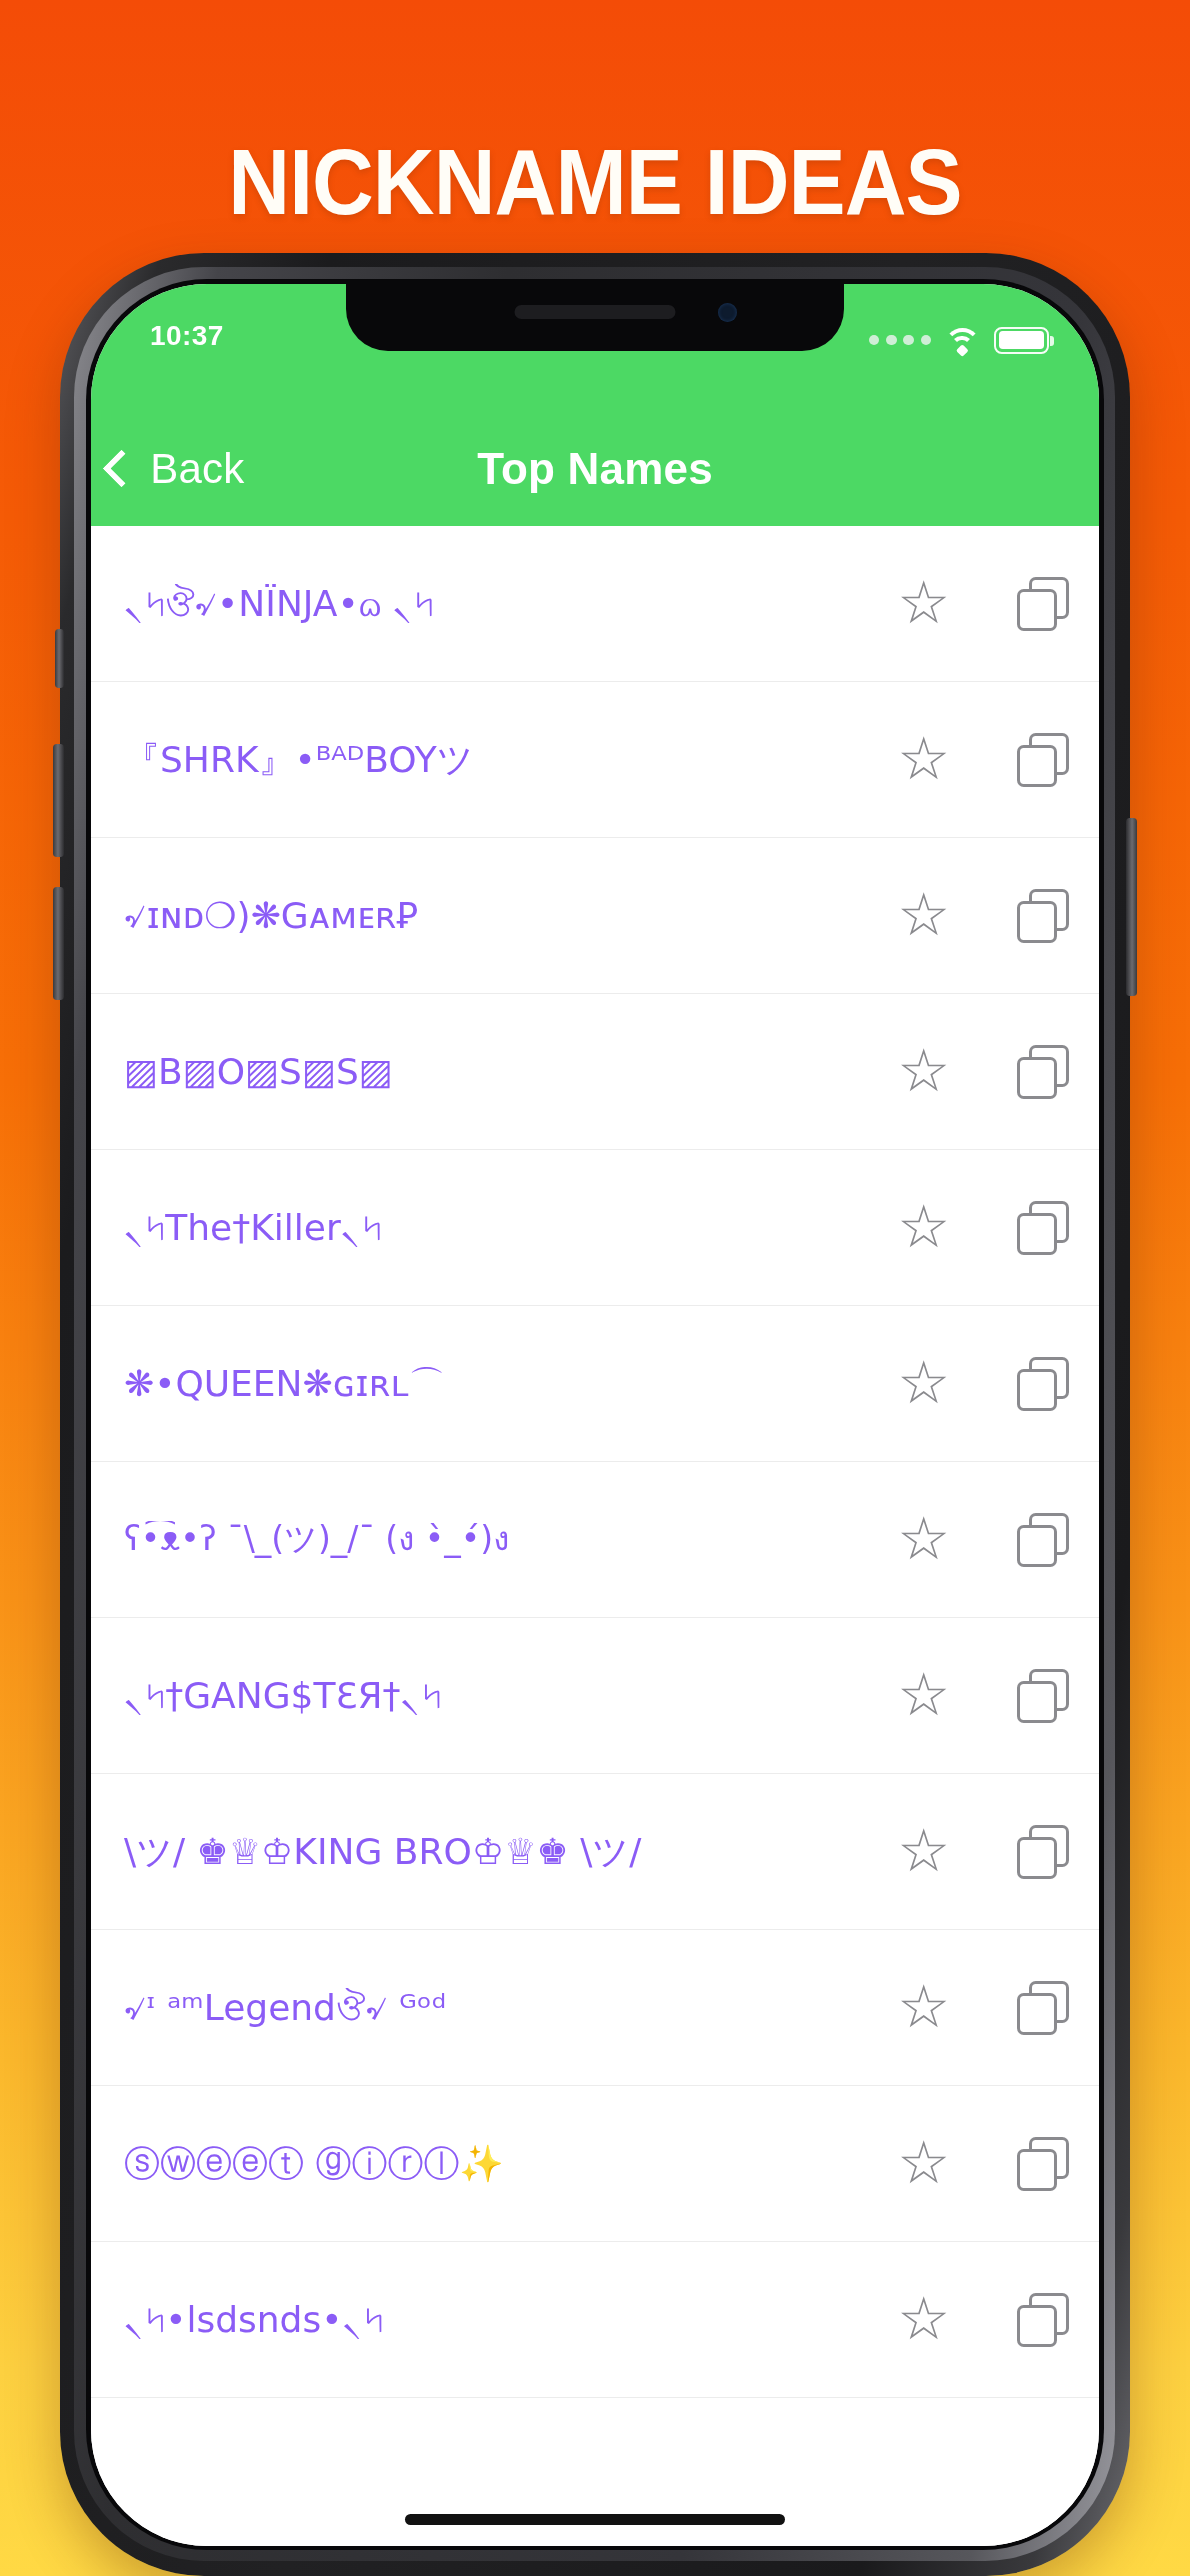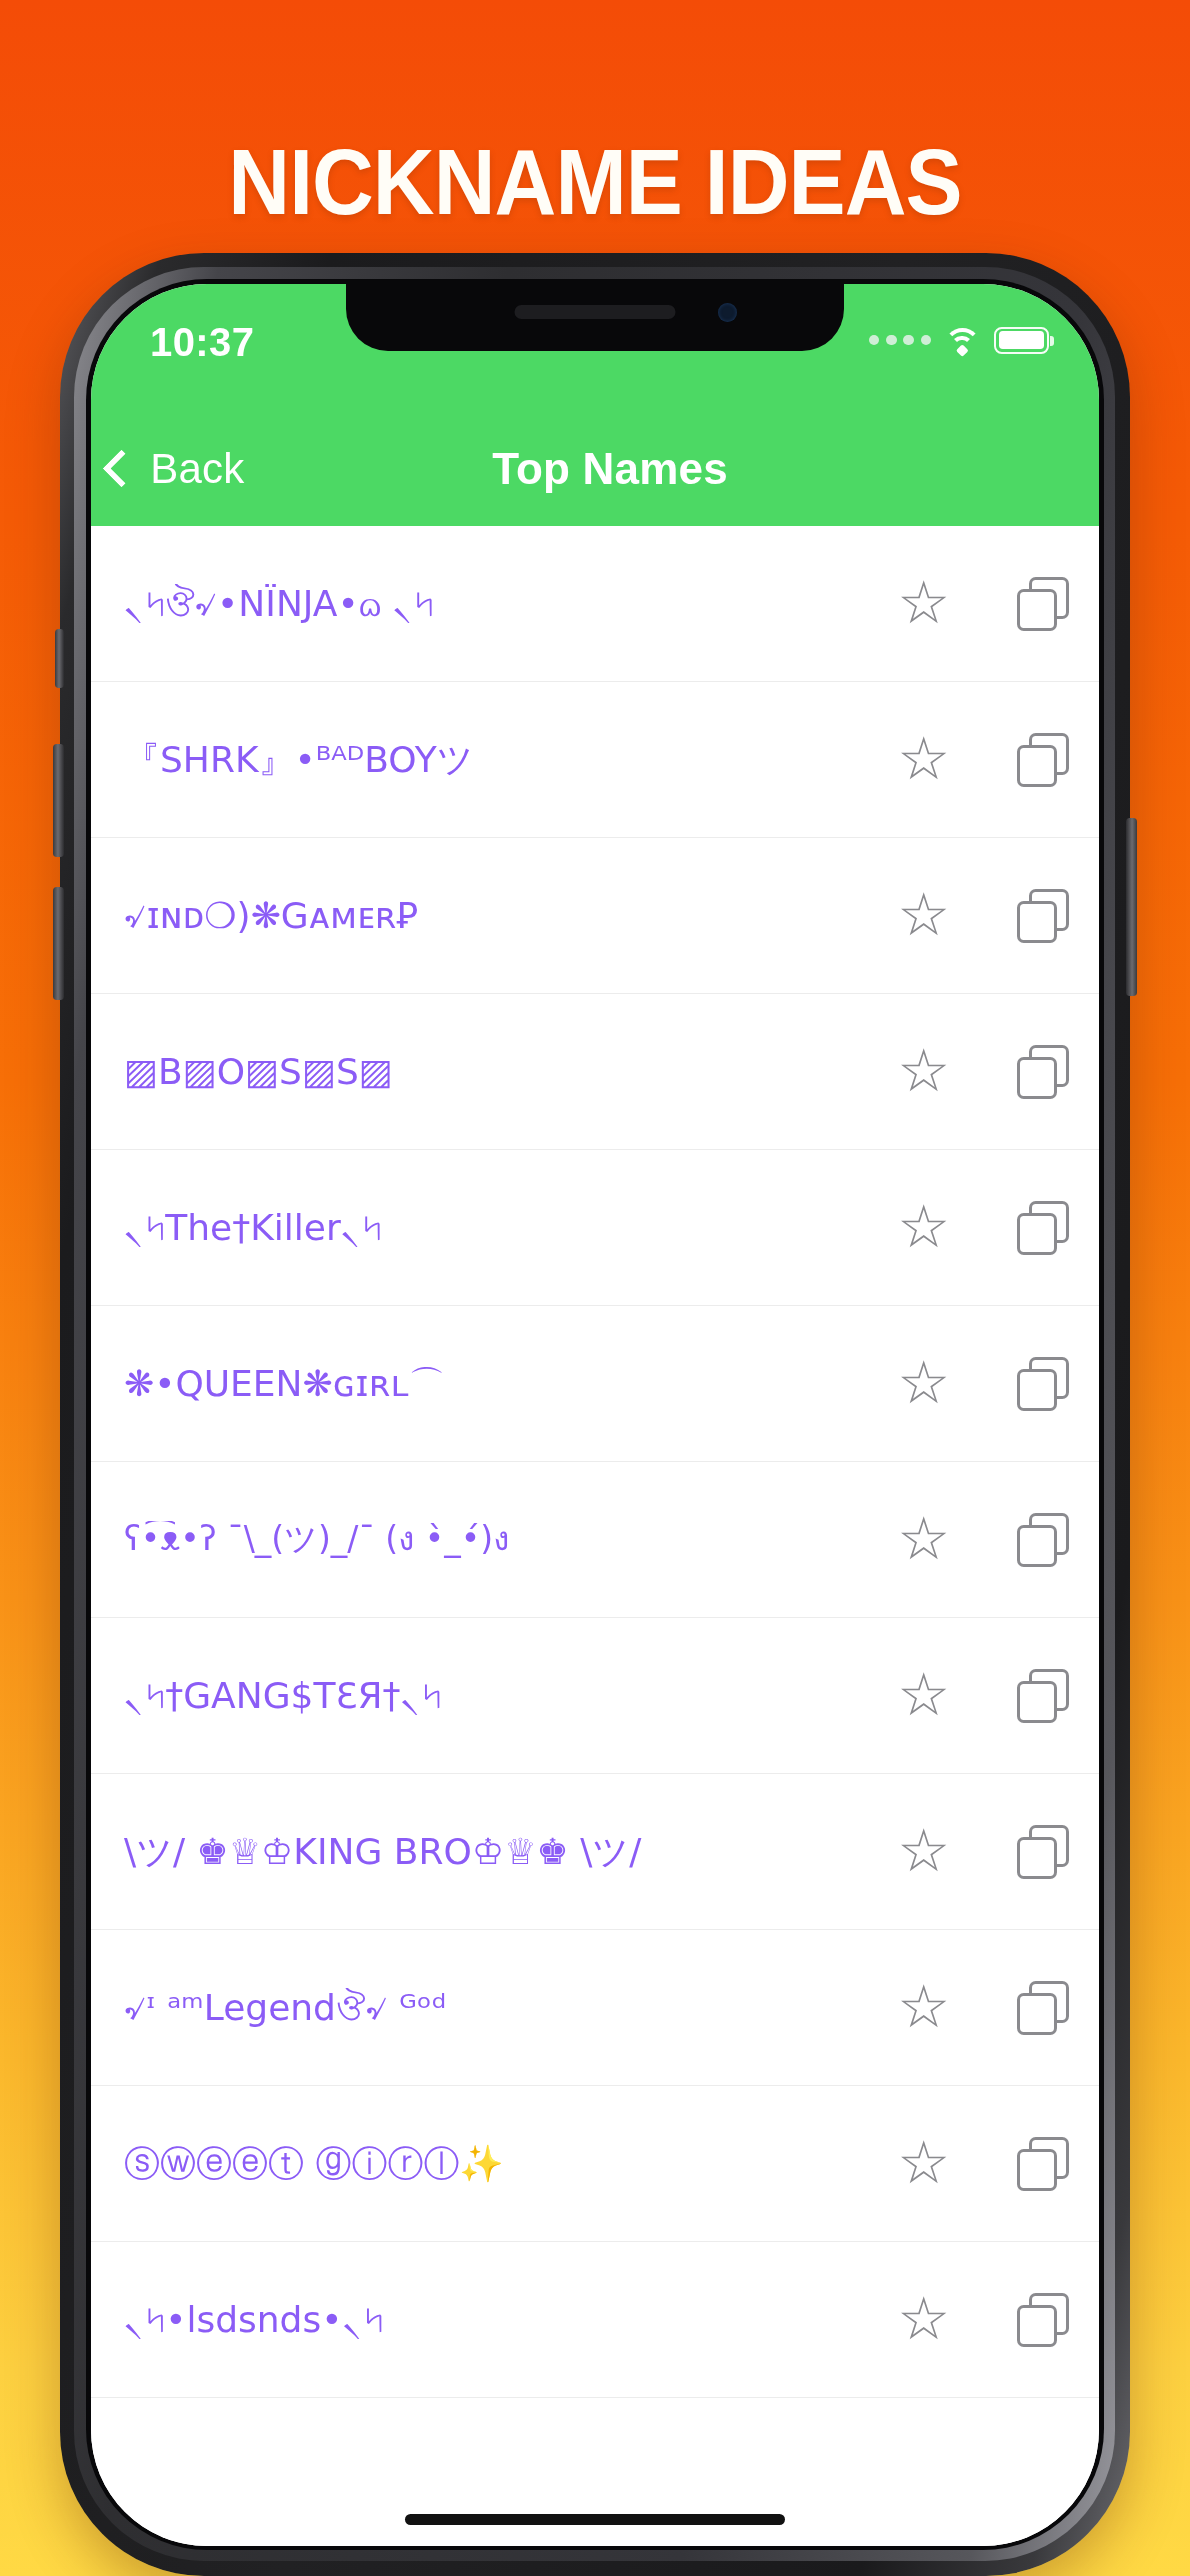--- a/index.html
+++ b/index.html
@@ -76,21 +76,21 @@
     position:absolute;left:50%;transform:translateX(-50%);top:21px;
     width:161px;height:14.4px;border-radius:7.7px;background:#1d1d20;
   }
   .notch-cam{
     position:absolute;right:107px;top:19px;width:19px;height:19px;
     border-radius:50%;background:#0d1b2e;
     box-shadow:inset 0 0 3.8px #1d3a63;
   }
   .sb-time{
     position:absolute;left:59px;top:36px;
-    color:#ffffff;font-size:40px;font-weight:bold;letter-spacing:0.4px;
+    color:#ffffff;font-size:28px;font-weight:bold;letter-spacing:0.4px;
   }
   .sb-right{
     position:absolute;right:50px;top:42px;display:flex;align-items:center;gap:12.5px;
   }
   .sig-dots{display:flex;gap:6.7px;align-items:center;}
   .sig-dots i{display:block;width:10.5px;height:10.5px;border-radius:50%;background:#cfeed6;}
   .wifi{position:relative;width:38px;height:28px;}
   .wifi b{position:absolute;display:block;border:4.8px solid #ffffff;border-bottom-color:transparent;
     border-left-color:transparent;border-right-color:transparent;border-radius:50%;}
   .wifi b:nth-child(1){left:0;top:1.9px;width:29px;height:29px;}
@@ -108,21 +108,21 @@
     background:#4cd964;color:#fff;
   }
   .nav-back{
     position:absolute;left:17px;top:0;height:115px;display:flex;align-items:center;gap:15.3px;
     cursor:pointer;padding-right:9.6px;
   }
   .chev{width:21px;height:21px;border-left:6.7px solid #fff;border-bottom:6.7px solid #fff;
     transform:rotate(45deg);border-radius:1.9px;}
   .nav-back-label{font-size:42px;font-weight:500;letter-spacing:0.2px;}
   .nav-title{
-    position:absolute;left:15px;top:0;width:1008px;height:115px;
+    position:absolute;left:0;top:0;width:1008px;height:115px;
     display:flex;align-items:center;justify-content:center;
     font-size:44px;font-weight:bold;letter-spacing:0.2px;pointer-events:none;
   }
 
   
   .list{
     position:absolute;left:0;top:242px;width:1008px;height:2020px;
     background:#ffffff;overflow:hidden;
   }
   .row{

